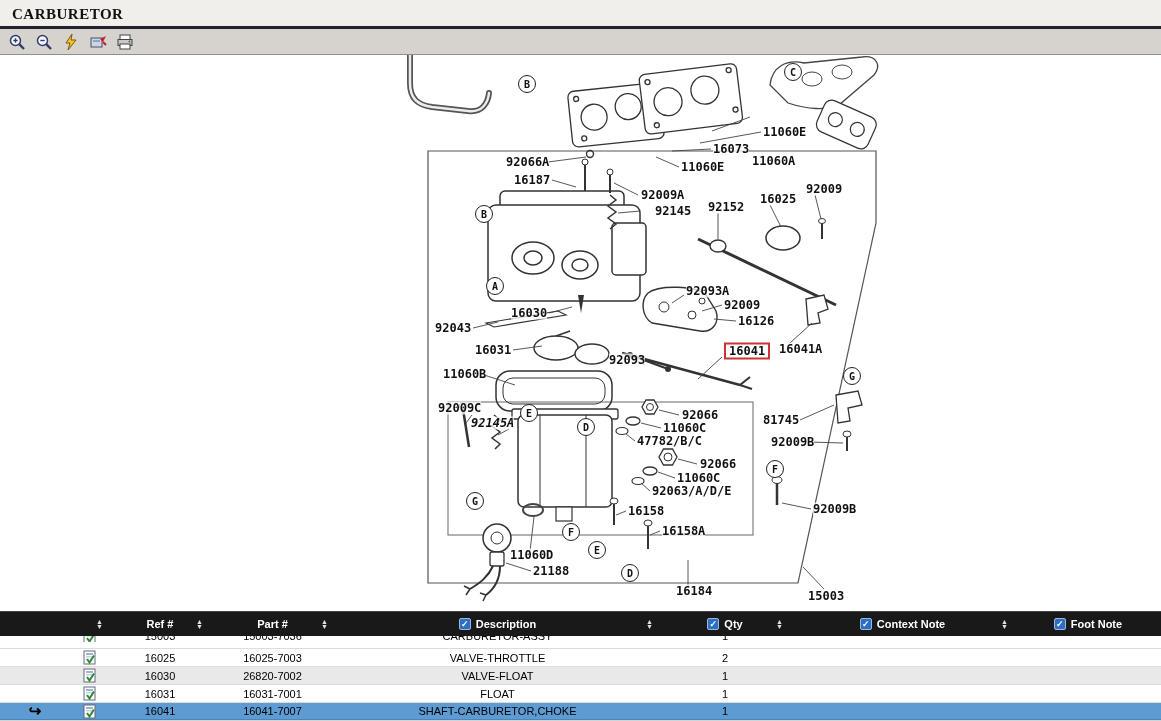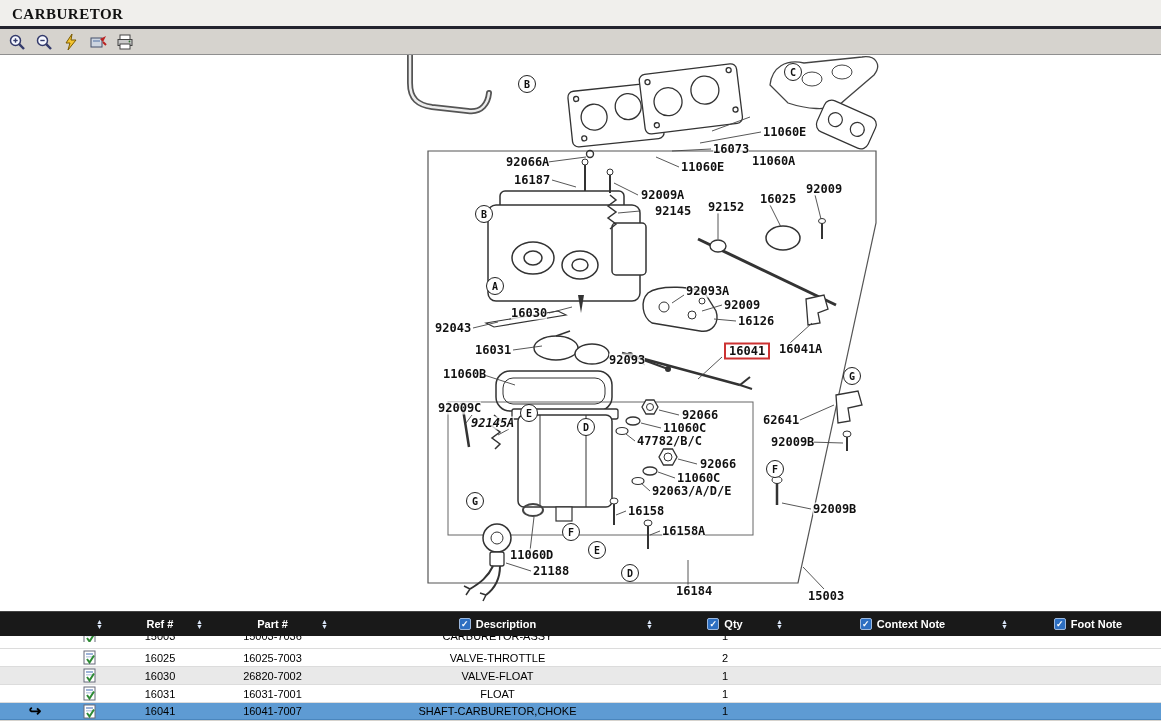--- a/index.html
+++ b/index.html
@@ -265,21 +265,21 @@
       <span class="plabel" style="left: 475px; top: 295px;">16031</span>
       <span class="plabel" style="left: 609px; top: 305px;">92093</span>
       <span class="plabel boxed" style="left: 724px; top: 296px;">16041</span>
       <span class="plabel" style="left: 779px; top: 294px;">16041A</span>
       <span class="plabel" style="left: 443px; top: 319px;">11060B</span>
       <span class="plabel" style="left: 438px; top: 353px;">92009C</span>
       <span class="plabel" style="left: 471px; top: 368px; font-style: italic;">92145A</span>
       <span class="plabel" style="left: 682px; top: 360px;">92066</span>
       <span class="plabel" style="left: 663px; top: 373px;">11060C</span>
       <span class="plabel" style="left: 637px; top: 386px;">47782/B/C</span>
-      <span class="plabel" style="left: 763px; top: 365px;">62641</span>
+      <span class="plabel" style="left: 763px; top: 365px;">81745</span>
       <span class="plabel" style="left: 771px; top: 387px;">92009B</span>
       <span class="plabel" style="left: 700px; top: 409px;">92066</span>
       <span class="plabel" style="left: 677px; top: 423px;">11060C</span>
       <span class="plabel" style="left: 652px; top: 436px;">92063/A/D/E</span>
       <span class="plabel" style="left: 628px; top: 456px;">16158</span>
       <span class="plabel" style="left: 662px; top: 476px;">16158A</span>
       <span class="plabel" style="left: 813px; top: 454px;">92009B</span>
       <span class="plabel" style="left: 510px; top: 500px;">11060D</span>
       <span class="plabel" style="left: 533px; top: 516px;">21188</span>
       <span class="plabel" style="left: 676px; top: 536px;">16184</span>

